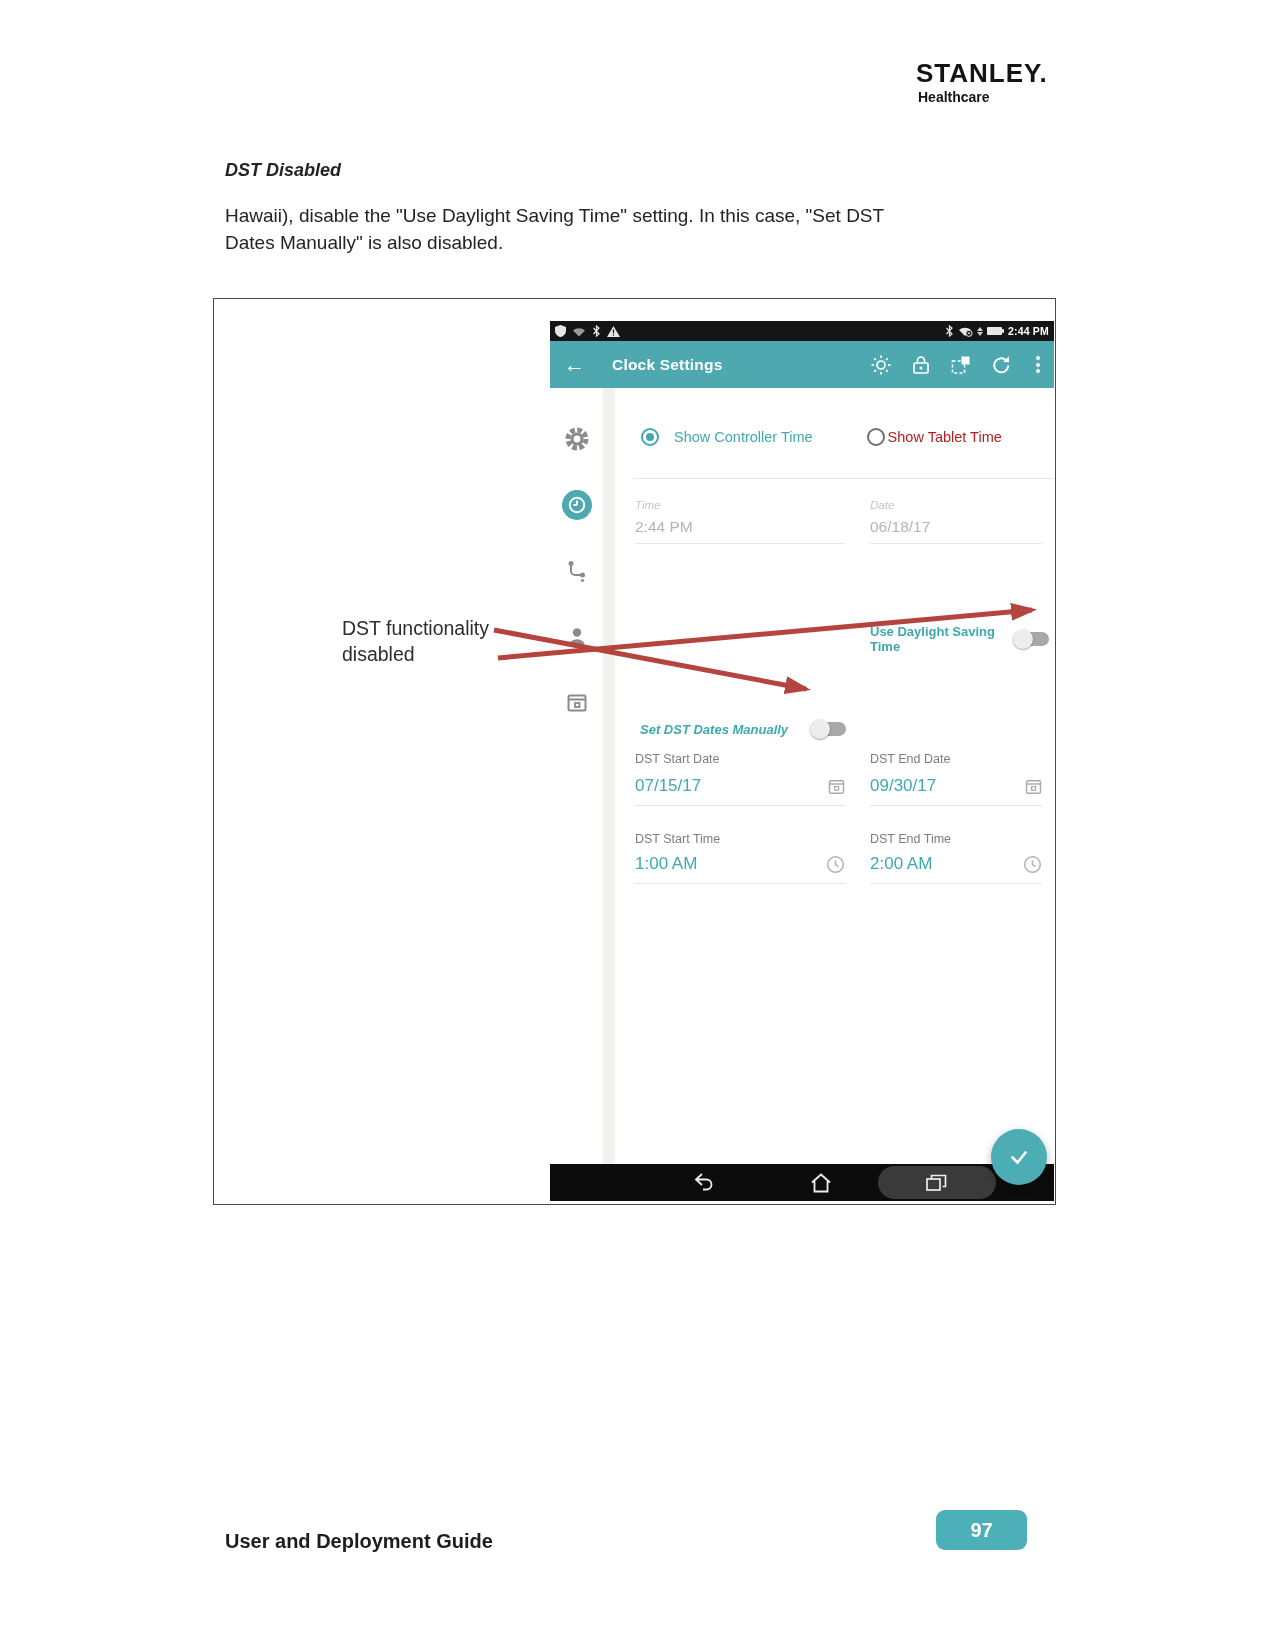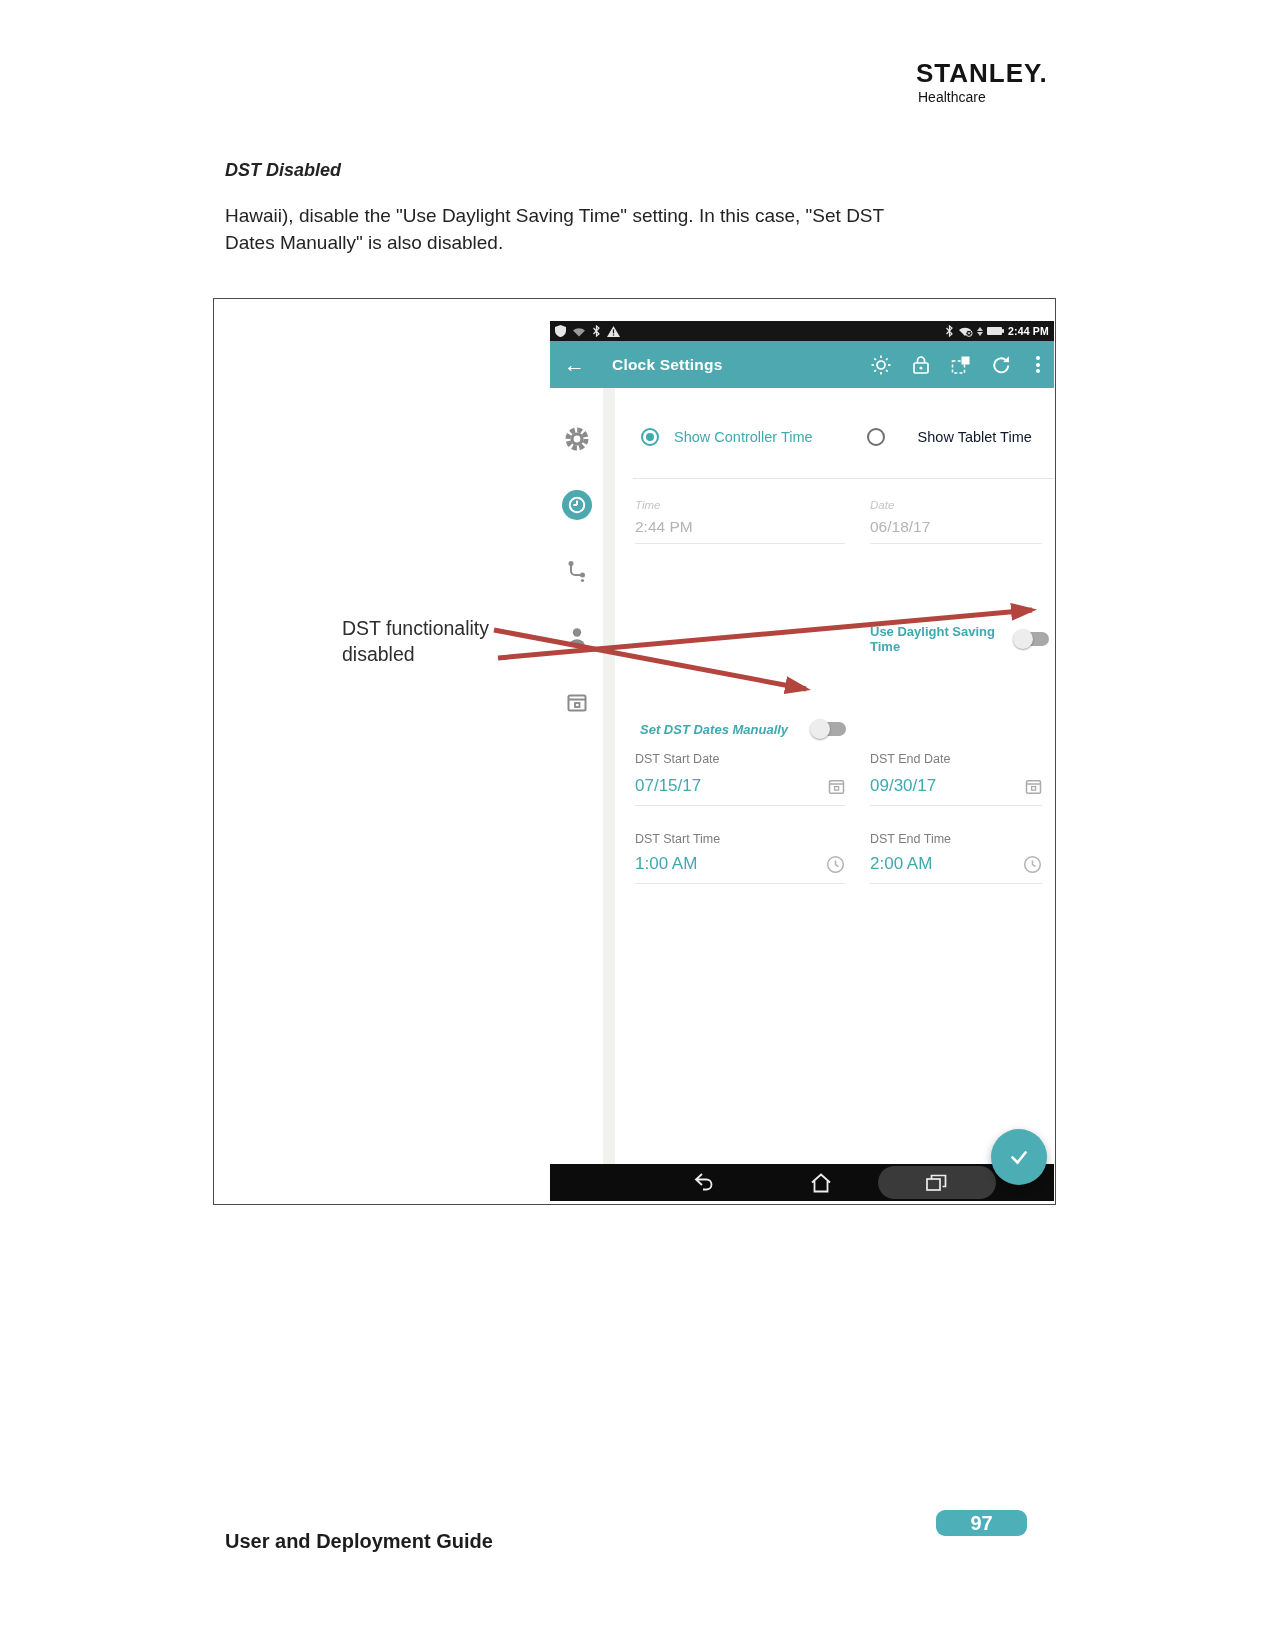--- a/index.html
+++ b/index.html
@@ -12,21 +12,21 @@
   
   .brand { position:absolute; left:225px; top:56px; }
   .brand-name { font-size:28px; font-weight:bold; color:#262626; letter-spacing:-0.5px; }
   .brand-name sup { font-size:11px; vertical-align:super; }
   .brand-line { display:flex; align-items:center; margin-top:2px; }
   .brand-blue { font-size:15px; font-weight:bold; color:#45b0bc; letter-spacing:2px; }
   .brand-bar { width:126px; height:13px; background:#45b0bc; margin-left:7px;
                clip-path:polygon(0 0,100% 0,90% 100%,0 100%); }
   .vendor { position:absolute; left:916px; top:58px; }
   .vendor-name { font-size:26px; font-weight:bold; color:#141414; letter-spacing:1px; }
-  .vendor-sub { font-size:14px; font-weight:normal; color:#141414; margin-top:0px; padding-left:2px; }
+  .vendor-sub { font-size:14px; font-weight:bold; color:#141414; margin-top:0px; padding-left:2px; }
 
   
   .article-title { position:absolute; left:225px; top:160px; font-size:18px; font-weight:bold; color:#232323;font-style:italic; }
   .article-body { position:absolute; left:225px; top:202px; font-size:19px; color:#232323; line-height:27px; }
 
   
   .figure { position:absolute; left:213px; top:298px; width:843px; height:907px;
             border:1px solid #4a4a4a; background:#fff; }
   .annotation { position:absolute; left:128px; top:316px; font-size:19.5px; color:#2e2e2e; line-height:26px; z-index:3; }
   .arrows { position:absolute; left:0; top:0; width:843px; height:907px; z-index:6; pointer-events:none; }
@@ -56,21 +56,21 @@
 
   .content { position:relative; flex:1; }
 
   .radio-row { position:absolute; left:26px; top:40px; right:6px; display:flex; align-items:center; }
   .radio { width:18px; height:18px; border-radius:50%; flex:none; position:relative; }
   .radio.on { border:2px solid #3fa9b0; }
   .radio.on::after { content:""; position:absolute; left:3px; top:3px; width:8px; height:8px; border-radius:50%; background:#3fa9b0; }
   .radio.off { border:2px solid #6f6f6f; }
   .radio-lbl { font-size:14.5px; margin-left:15px; }
   .radio-lbl.teal { color:#3fa9b0; }
-  .radio-lbl.gray { color:#0f172a; margin-left:33px; }
+  .radio-lbl.gray { color:#b91c1c; margin-left:3px; }
   .radio2 { margin-left:54px; }
   .content-divider { position:absolute; left:18px; right:0; top:90px; border-top:1px solid #e6e6e4; }
 
   .field { position:absolute; }
   .f-label { font-size:11.5px; color:#c6c6c6;font-style:italic; }
   .f-value { font-size:15.5px; color:#b4b4b4; margin-top:7px; padding-bottom:7px; border-bottom:1px solid #e6e6e4; }
   .col1 { left:20px; width:210px; }
   .col2 { left:255px; width:172px; }
 
   .toggle-row { position:absolute; display:flex; align-items:center; z-index:2;margin-top:28px; }
@@ -90,21 +90,21 @@
 
   .nav-bar { position:relative; height:37px; background:#0c0c0c; }
   .nav-btn { position:absolute; top:0; height:37px; display:flex; align-items:center; justify-content:center; }
   .nav-back { left:128px; width:50px; }
   .nav-home { left:246px; width:50px; }
   .nav-pill { position:absolute; left:328px; top:2px; width:118px; height:33px; background:#3a3a3a; border-radius:17px;
               display:flex; align-items:center; justify-content:center; }
 
   
   .footer-title { position:absolute; left:225px; top:1530px; font-size:20px; font-weight:bold; color:#1d1d1d; }
-  .page-badge { position:absolute; left:936px; top:1510px; width:91px; height:26px; background:#4db0b9;
+  .page-badge { position:absolute; left:936px; top:1510px; width:91px; height:40px; background:#4db0b9;
                 border-radius:9px; display:flex; align-items:center; justify-content:center;
                 color:#fff; font-size:20px; font-weight:bold; }
 </style>
 </head>
 <body>
 
 <div class="page">
 
   <div class="vendor">
     <div class="vendor-name">STANLEY.</div>

